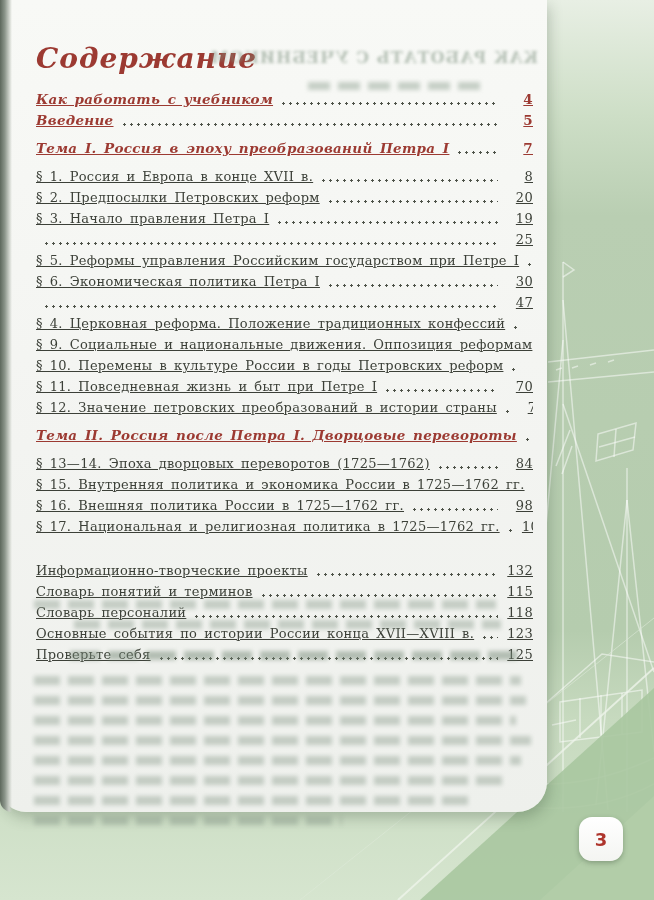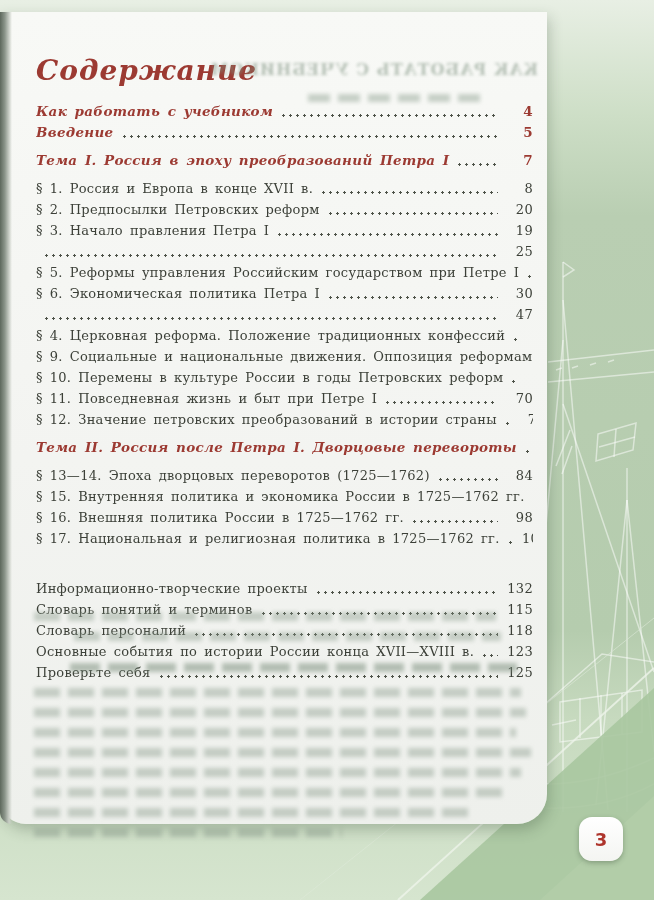--- a/index.html
+++ b/index.html
@@ -6,21 +6,21 @@
   body{
     width:654px;height:900px;overflow:hidden;position:relative;
     font-family:"DejaVu Serif","Liberation Serif",serif;
     background:linear-gradient(180deg,#e8efe4 0%,#cddec6 13%,#b9ceb2 24%,#b5ccae 70%,#c7dabf 80%,#d6e5cf 100%);
   }
   .scene{position:absolute;inset:0;}
   
   .bg-art{position:absolute;left:0;top:0;z-index:0;}
   
   .page{
-    position:absolute;left:0;top:12px;width:547px;height:812px;z-index:1;
+    position:absolute;left:0;top:0;width:547px;height:812px;z-index:1;
     background:linear-gradient(180deg,#f8f9f6 0%,#f3f4f1 55%,#eef0ec 100%);
     border-radius:0 0 30px 26px;
     box-shadow:2px 6px 14px rgba(40,60,40,.25);
   }
   .spine-edge{
     position:absolute;left:0;top:0;bottom:0;width:12px;
     background:linear-gradient(90deg,#5d685c 0%,#8b958a 40%,#c9cec6 75%,rgba(255,255,255,0) 100%);
     border-radius:0 0 0 26px;
   }
   
@@ -60,33 +60,34 @@
     margin:0;padding:42px 0 0 36px;
     font-size:28px;font-style:italic;font-weight:bold;
     color:#9c3a32;letter-spacing:1px;
   }
   #toc{padding:14px 14px 0 36px;}
   .row{
     display:flex;align-items:center;
     font-size:13px;line-height:21px;height:21px;
     color:#3c4038;letter-spacing:.3px;word-spacing:2.5px;
     overflow:hidden;
+    text-decoration:underline;
   }
   .row .label{white-space:nowrap;flex-shrink:0;}
   .row .dots{
     flex:1;min-width:6px;height:3px;align-self:flex-end;
     margin:0 5px 5px 7px;
     background-image:radial-gradient(circle,#4d5248 1.05px,transparent 1.35px);
     background-size:7px 3px;background-repeat:repeat-x;background-position:left bottom;
   }
   .row .num{flex-shrink:0;min-width:30px;text-align:right;}
   .row.theme{color:#9c3a32;font-weight:bold;font-style:italic;font-size:13.5px;}
   .row.theme .num{font-style:normal;}
   .row.gap-small{margin-top:7px;}
-  .row.gap-large{margin-top:29px;}
+  .row.gap-large{margin-top:23px;}
   
   .page-badge{
     position:absolute;left:579px;top:817px;width:44px;height:44px;z-index:2;
     background:linear-gradient(180deg,#ffffff 0%,#f4f5f2 100%);
     border-radius:13px;
     box-shadow:0 2px 5px rgba(50,70,50,.35);
     display:flex;align-items:center;justify-content:center;
     font-family:"DejaVu Sans","Liberation Sans",sans-serif;
     font-weight:bold;font-size:18px;color:#ae352c;
   }

